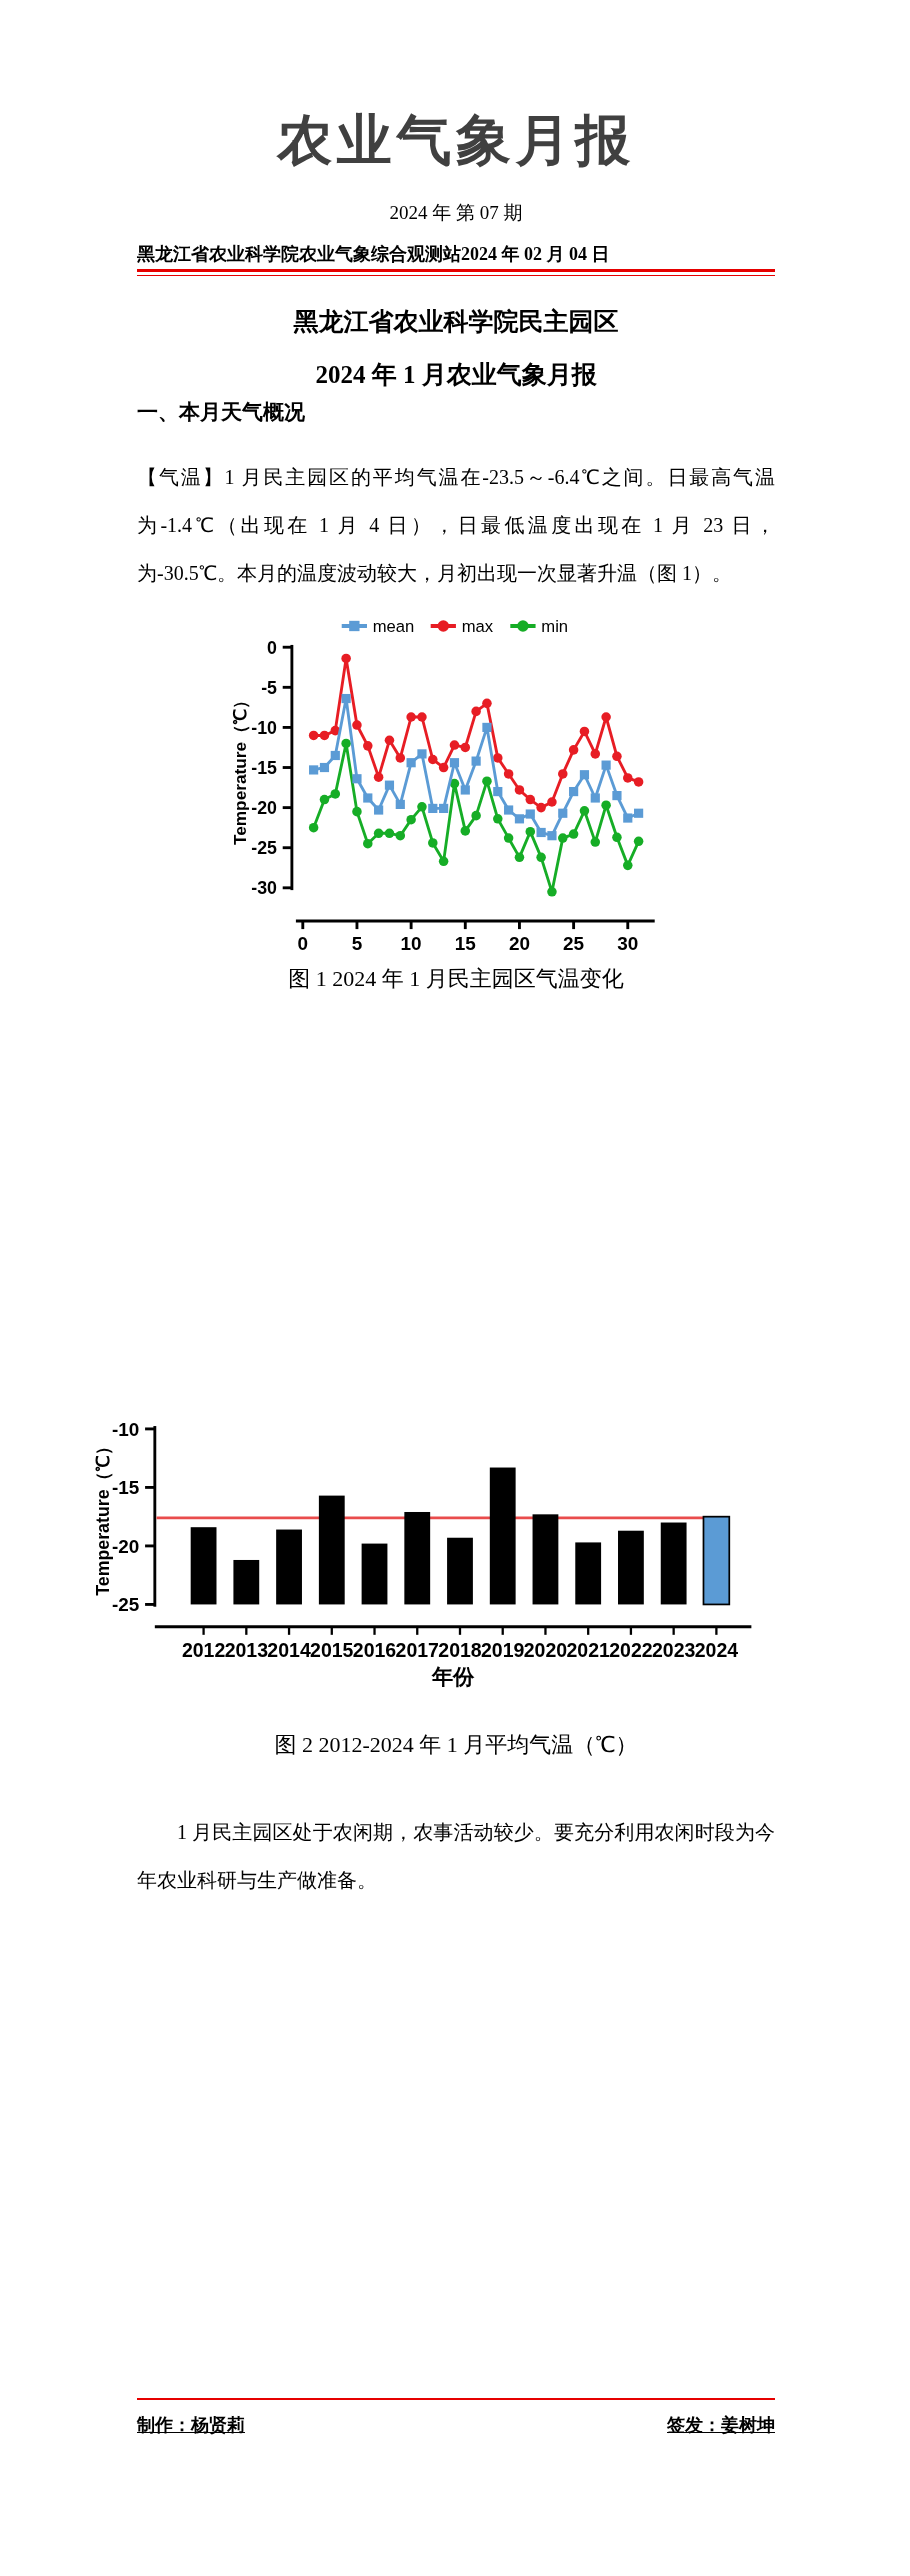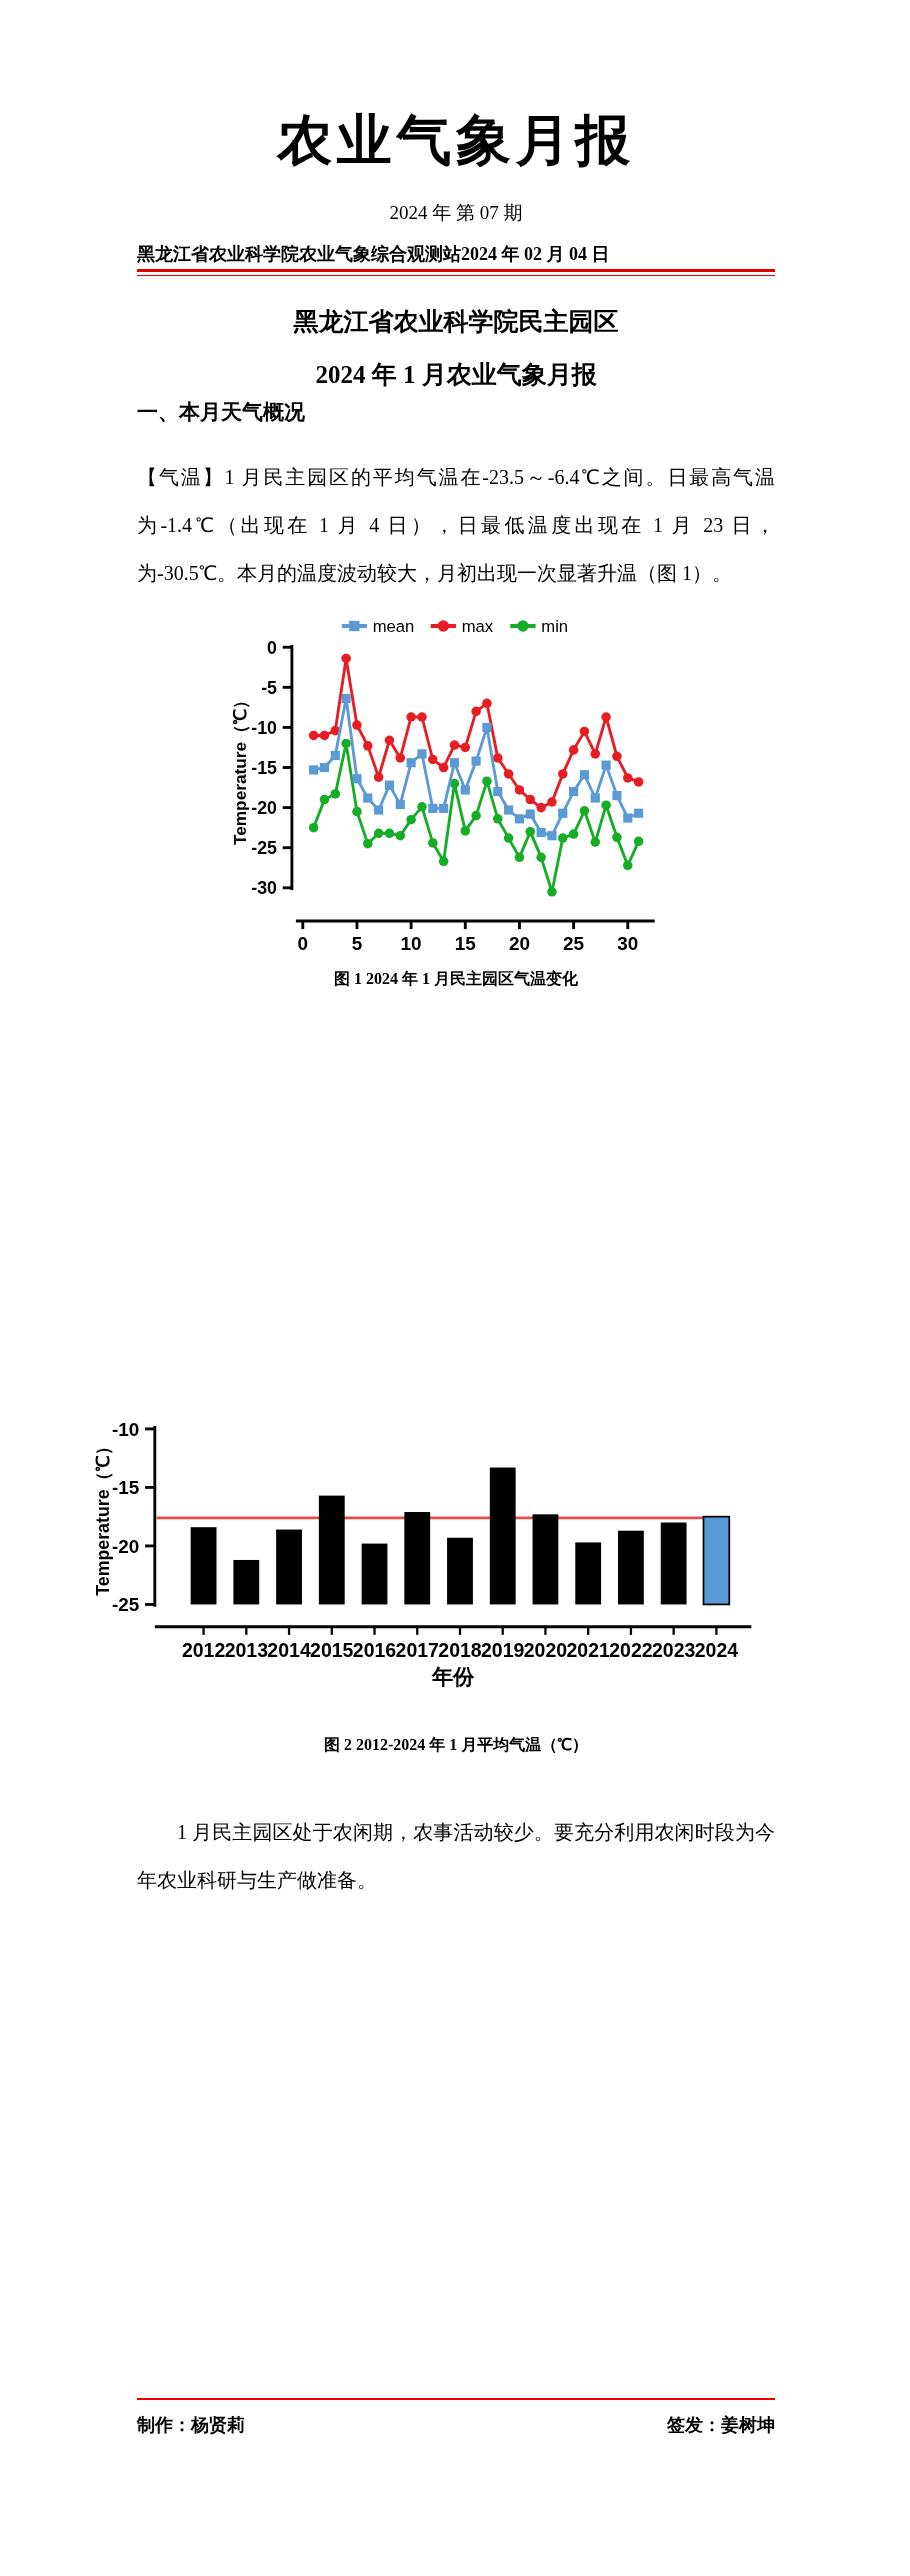--- a/index.html
+++ b/index.html
@@ -9,21 +9,21 @@
     margin:0 auto;
     background:#ffffff;
     font-family:"Liberation Serif", serif;
     color:#000;
     overflow:hidden;
   }
   .abs { position:absolute; left:137px; width:638px; }
   .center { text-align:center; }
   .doc-title {
     top:109px;
-    font-size:55px; font-weight:bold; color:#000000;
+    font-size:55px; font-weight:bold; color:#404040;
     letter-spacing:4.6px; line-height:63px;
   }
   .issue-line { top:201px; font-size:19px; line-height:23px; }
   .station-row {
     top:243px; display:flex; justify-content:flex-start;
     font-size:18px; font-weight:bold; line-height:22px;
   }
   .red-rule { top:269px; }
   .red-rule .thick { height:3.4px; background:#e60000; }
   .red-rule .thin { height:1.7px; background:#e60000; margin-top:2.3px; }
@@ -34,27 +34,27 @@
   .sec1 { top:399px;font-family:Liberation Serif, serif; }
   .sec2 { top:1768px; }
   .para {
     font-size:20px; line-height:48px; text-align:justify;
   }
   .p1 { top:453px; }
   .p2 { top:1026px; text-indent:40px; }
   .p3 { top:1808px; text-indent:40px; }
   .fig1-wrap { position:absolute; top:607px; left:223px; width:465px; height:356px; }
   .fig2-wrap { position:absolute; top:1400px; left:86px; width:717px; height:293px; }
-  .fig-caption { font-size:16px; line-height:23px;font-weight:bold; }
+  .fig-caption { font-size:22px; line-height:23px; }
   .cap1 { top:967px; }
   .cap2 { top:1733px; }
   .footer-rule { top:2398px; height:1.7px; background:#e60000; }
   .footer-row {
     top:2414px; display:flex; justify-content:space-between;
-    font-size:18px; font-weight:bold; line-height:23px;
+    font-size:18px; font-weight:bold; line-height:23px;text-decoration:underline;
   }
   svg text { user-select:none; }
 </style>
 </head>
 <body>
 
 <div class="page">
 
   <div class="abs center doc-title">农业气象月报</div>
 

